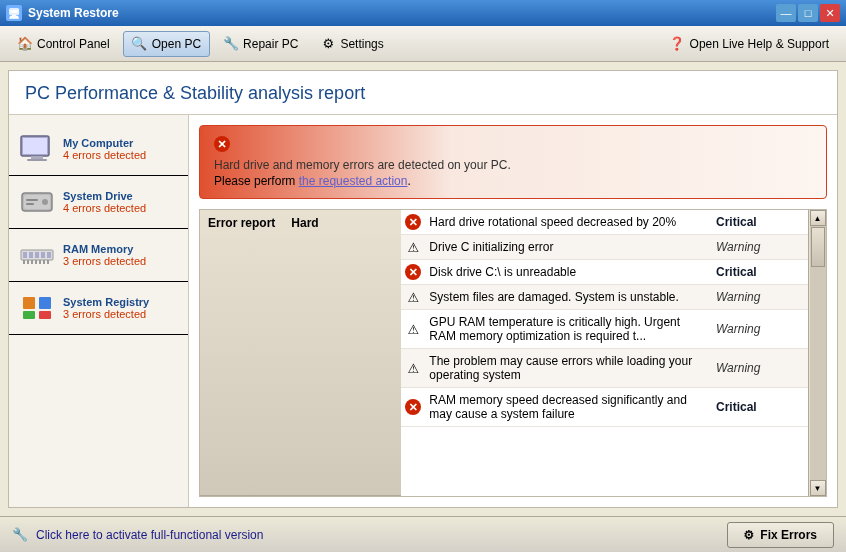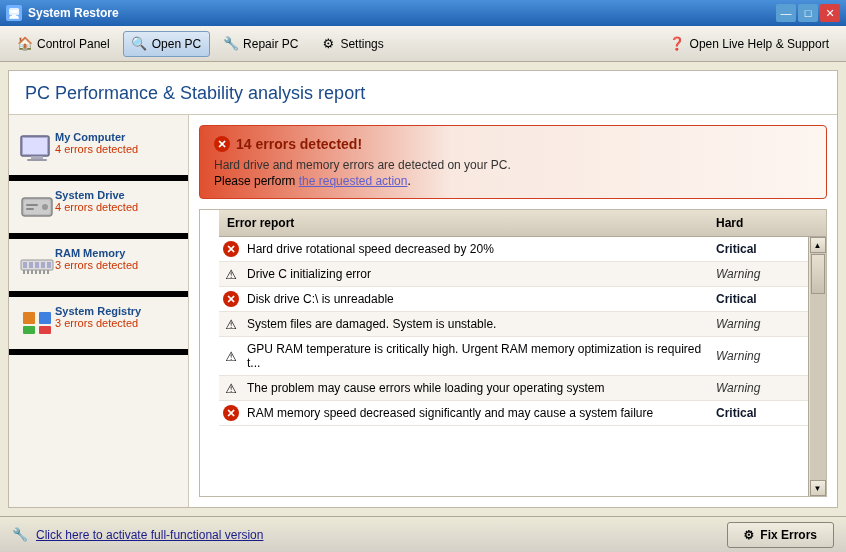--- a/index.html
+++ b/index.html
@@ -118,23 +118,25 @@
     
     .sidebar {
       width: 180px;
       min-width: 180px;
       background: #f5f3ec;
       border-right: 1px solid #d0c8b8;
       padding: 8px 0;
     }
     .sidebar-item {
       display: flex;
+      align-items: center;
+      gap: 8px;
       padding: 8px 10px;
       cursor: pointer;
-      border-bottom: 6px solid #000000;
+      border-bottom: 1px solid #000000;
     }
     .sidebar-icon {
       width: 36px;
       height: 36px;
       min-width: 36px;
       display: flex;
       align-items: center;
       justify-content: center;
     }
     .sidebar-item-text { display: flex; flex-direction: column; }
@@ -178,22 +180,21 @@
     }
     .alert-body { font-size: 12px; color: #333; margin-bottom: 2px; }
     .alert-link { color: #6060cc; text-decoration: underline; cursor: pointer; }
 
     
     .error-table-container {
       flex: 1;
       border: 1px solid #c0b8a8;
       overflow: hidden;
       display: flex;
-      flex-direction: column;
-      padding-left: 19px;
+      flex-direction: row;
     }
     .table-header {
       display: flex;
       background: linear-gradient(to bottom, #e8e0d0 0%, #d0c8b8 100%);
       border-bottom: 1px solid #b0a898;
       padding: 4px 0;
     }
     .th-error { flex: 1; padding: 2px 8px; font-weight: bold; font-size: 12px; }
     .th-type { width: 100px; padding: 2px 8px; font-weight: bold; font-size: 12px; }
     .th-scroll { width: 18px; }
@@ -393,21 +394,20 @@
           <span class="sidebar-item-status">3 errors detected</span>
         </div>
       </div>
     </div>
 
     <div class="right-panel">
 
       <div class="alert-box">
         <div class="alert-header">
           <span class="icon-error">✕</span>
-          <span class="alert-title">14 errors detected!</span>
         </div>
         <div class="alert-body">
           <span>Hard drive and memory errors are detected on your PC.</span>
         </div>
         <div>
           <span>Please perform </span><a class="alert-link">the requested action</a><span>.</span>
         </div>
       </div>
 
       <div class="error-table-container">
@@ -477,19 +477,19 @@
           </div>
         </div>
       </div>
     </div>
   </div>
 </div>
 
 <div class="status-bar">
   <div class="status-left">
     <span class="icon-box">🔧</span>
-    <span style="color:#1a1a88; cursor:pointer; text-decoration:underline;">Click here to activate full-functional version</span>
+    <span style="color:#1a1a88; cursor:pointer; ">Click here to activate full-functional version</span>
   </div>
   <button class="fix-btn">
     <span>⚙</span>
     <span>Fix Errors</span>
   </button>
 </div>
 
 </body></html>

